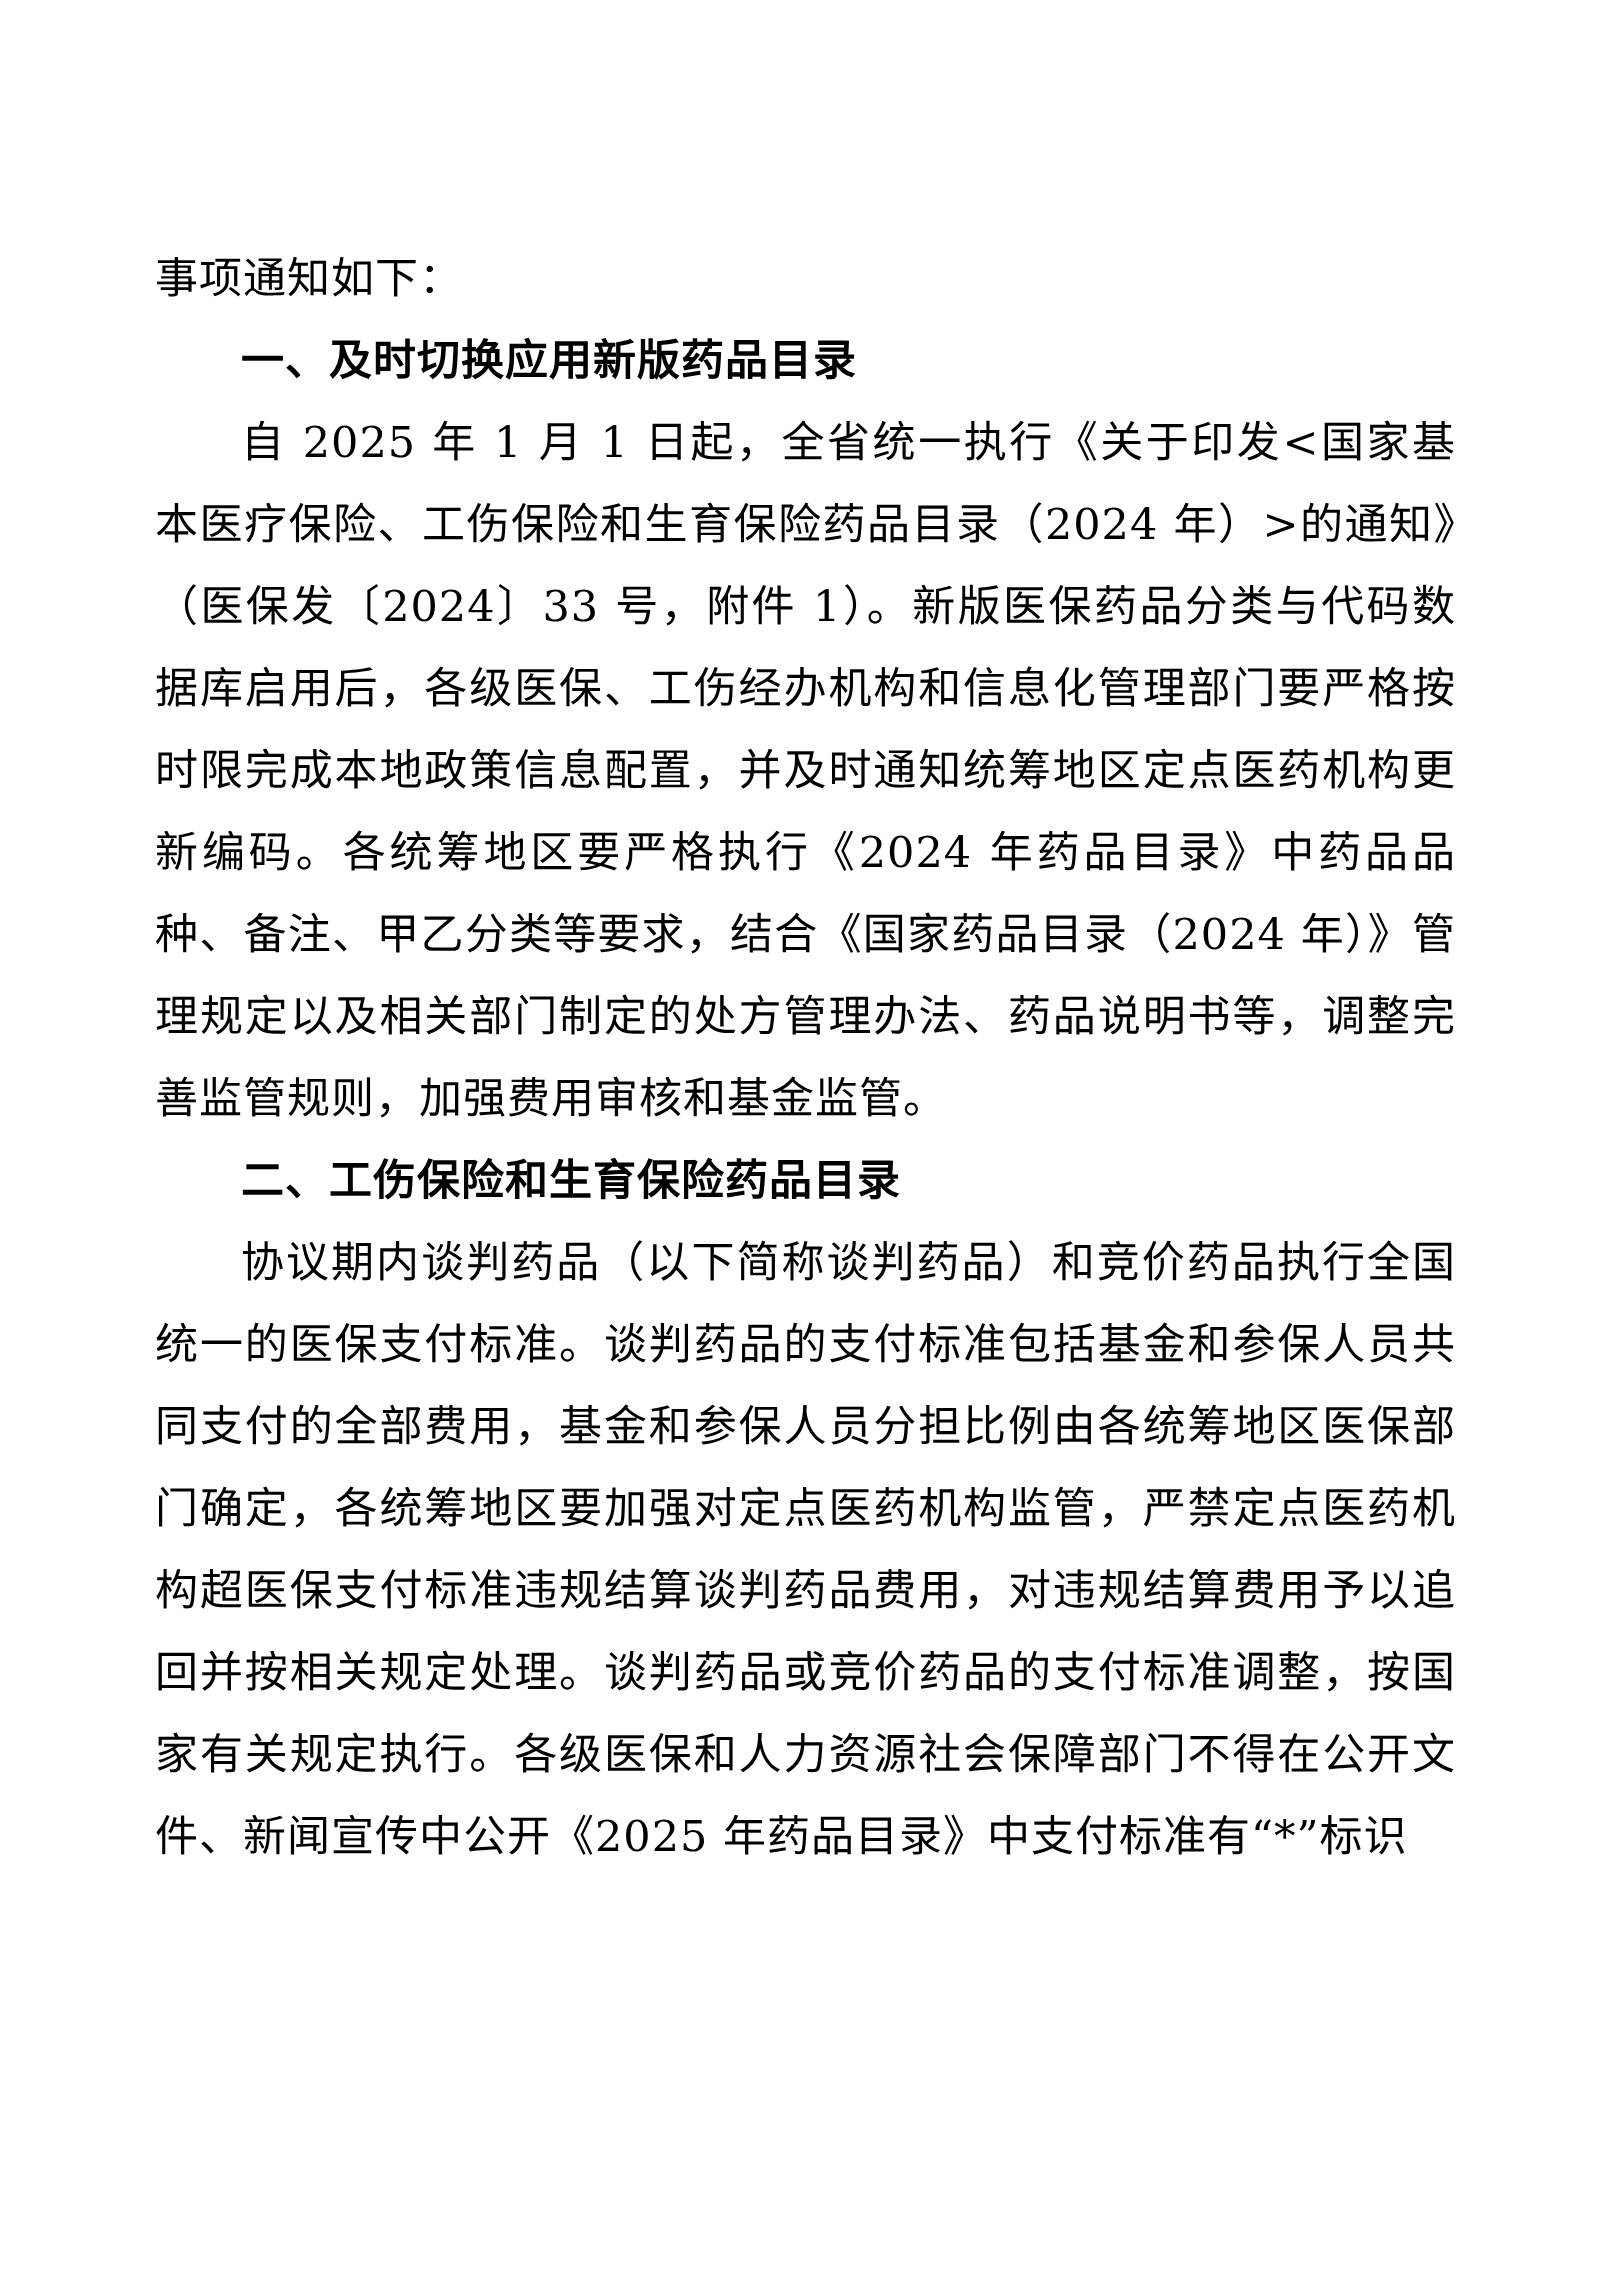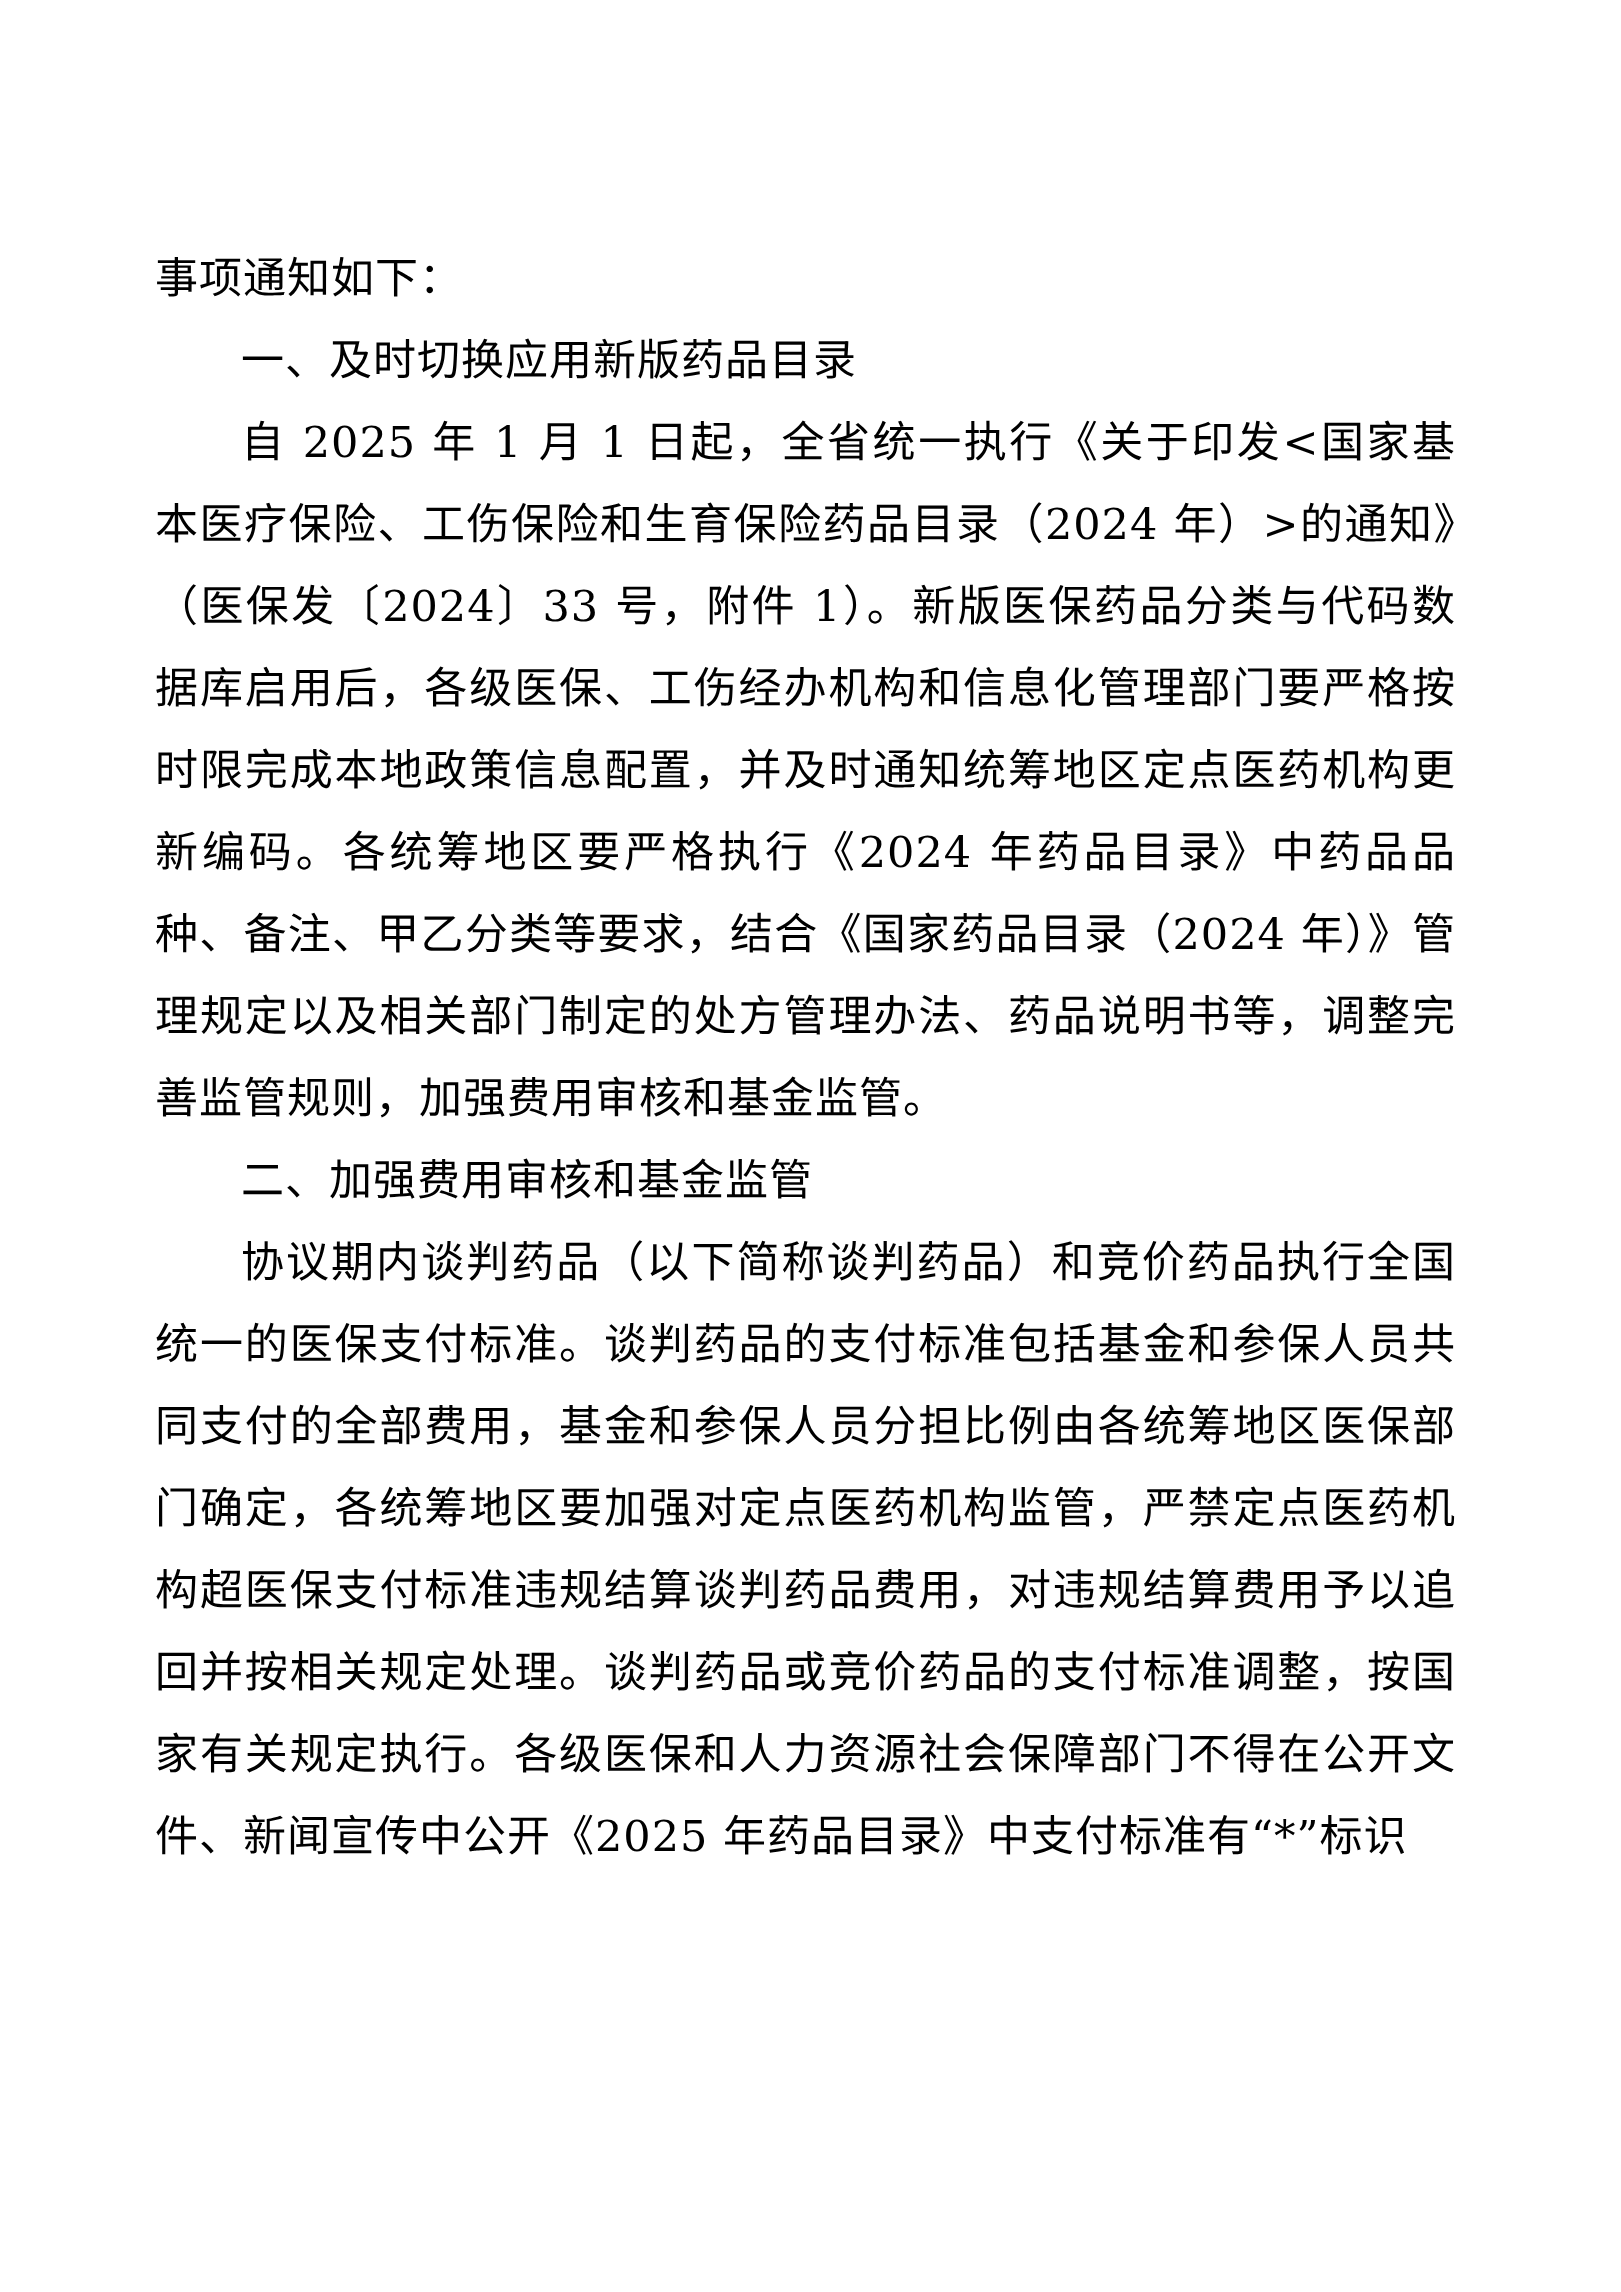--- a/index.html
+++ b/index.html
@@ -32,37 +32,37 @@
   }
   .doc-text p.no-indent {
     text-indent: 0;
   }
   .doc-text h2 {
     margin: 0;
     padding: 0;
     font-family: "DejaVu Sans", "Liberation Sans", sans-serif;
     font-size: 43px;
     line-height: 82px;
-    font-weight: 400;
+    font-weight: 700;
     text-indent: 2em;
     text-align: left;
   }
 </style>
 </head>
 <body>
 
 <div class="page">
   <div class="doc-text">
 
     <p class="no-indent">事项通知如下：</p>
 
     <h2>一、及时切换应用新版药品目录</h2>
 
     <p>自 2025 年 1 月 1 日起，全省统一执行《关于印发&lt;国家基本医疗保险、工伤保险和生育保险药品目录（2024 年）&gt;的通知》（医保发〔2024〕33 号，附件 1）。新版医保药品分类与代码数据库启用后，各级医保、工伤经办机构和信息化管理部门要严格按时限完成本地政策信息配置，并及时通知统筹地区定点医药机构更新编码。各统筹地区要严格执行《2024 年药品目录》中药品品种、备注、甲乙分类等要求，结合《国家药品目录（2024 年）》管理规定以及相关部门制定的处方管理办法、药品说明书等，调整完善监管规则，加强费用审核和基金监管。</p>
 
 
-    <h2>二、加强费用审核和基金监管</h2>
+    <h2>二、工伤保险和生育保险药品目录</h2>
 
     <p>协议期内谈判药品（以下简称谈判药品）和竞价药品执行全国统一的医保支付标准。谈判药品的支付标准包括基金和参保人员共同支付的全部费用，基金和参保人员分担比例由各统筹地区医保部门确定，各统筹地区要加强对定点医药机构监管，严禁定点医药机构超医保支付标准违规结算谈判药品费用，对违规结算费用予以追回并按相关规定处理。谈判药品或竞价药品的支付标准调整，按国家有关规定执行。各级医保和人力资源社会保障部门不得在公开文件、新闻宣传中公开《2025 年药品目录》中支付标准有“*”标识</p>
 
   </div>
 </div>
 
 
 </body></html>

